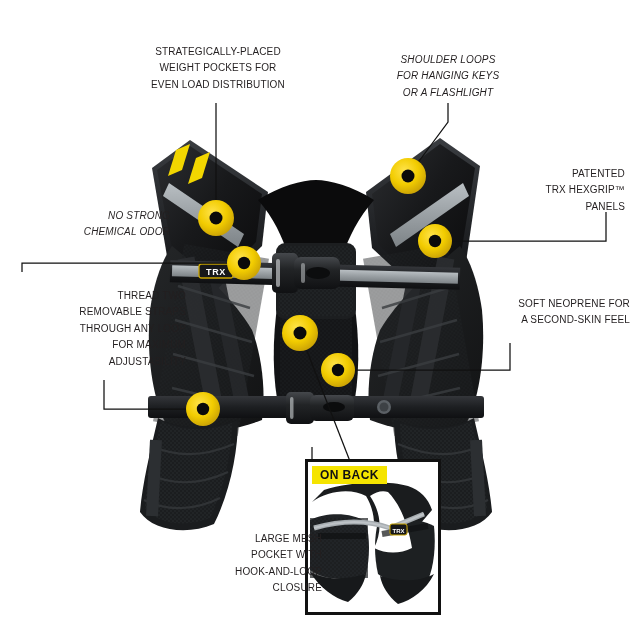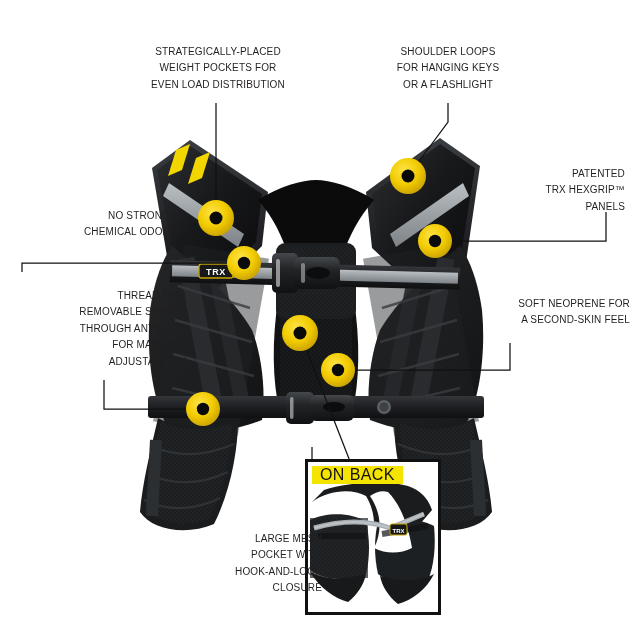--- a/index.html
+++ b/index.html
@@ -21,22 +21,22 @@
     text-transform:uppercase;
   }
   .ta-c{text-align:center;}
   .ta-l{text-align:right;}
   svg{display:block;position:absolute;top:0;left:0;}
   .lead{stroke:#111111;stroke-width:1.25;fill:none;}
   .onback-badge{
     position:absolute;
     background:#f5e400;
     color:#111111;
-    font-size:16px;
-    font-weight:normal;
+    font-size:12px;
+    font-weight:bold;
     letter-spacing:0.4px;
     padding:3px 8px 3px 8px;
     line-height:12px;
   }
   .inset-box{
     position:absolute;
     border:3px solid #111111;
     background:#0c0c0c;
     overflow:hidden;
   }
@@ -287,29 +287,29 @@
       </g>
     </svg>
   </div>
 
   <div class="onback-badge" style="left:312px;top:466px;">ON BACK</div>
 
   <div class="callout ta-c" style="left:118px;top:44px;width:200px;">STRATEGICALLY-PLACED
 WEIGHT POCKETS FOR
 EVEN LOAD DISTRIBUTION</div>
 
-  <div class="callout ta-c" style="left:372px;top:44px;width:152px;">SHOULDER LOOPS
+  <div class="callout ta-c" style="left:372px;top:52px;width:152px;font-style:italic;">SHOULDER LOOPS
 FOR HANGING KEYS
 OR A FLASHLIGHT</div>
 
   <div class="callout ta-l" style="left:497px;top:166px;width:128px;">PATENTED
 TRX HEXGRIP™
 PANELS</div>
 
-  <div class="callout ta-l" style="left:20px;top:208px;width:150px;">NO STRONG
+  <div class="callout ta-l" style="left:20px;top:208px;width:150px;font-style:italic;">NO STRONG
 CHEMICAL ODOR</div>
 
   <div class="callout ta-l" style="left:464px;top:296px;width:166px;">SOFT NEOPRENE FOR
 A SECOND-SKIN FEEL</div>
 
   <div class="callout ta-l" style="left:18px;top:288px;width:168px;">THREAD TWO
 REMOVABLE STRAPS
 THROUGH ANY LOOP
 FOR MAXIMUM
 ADJUSTABILITY</div>

